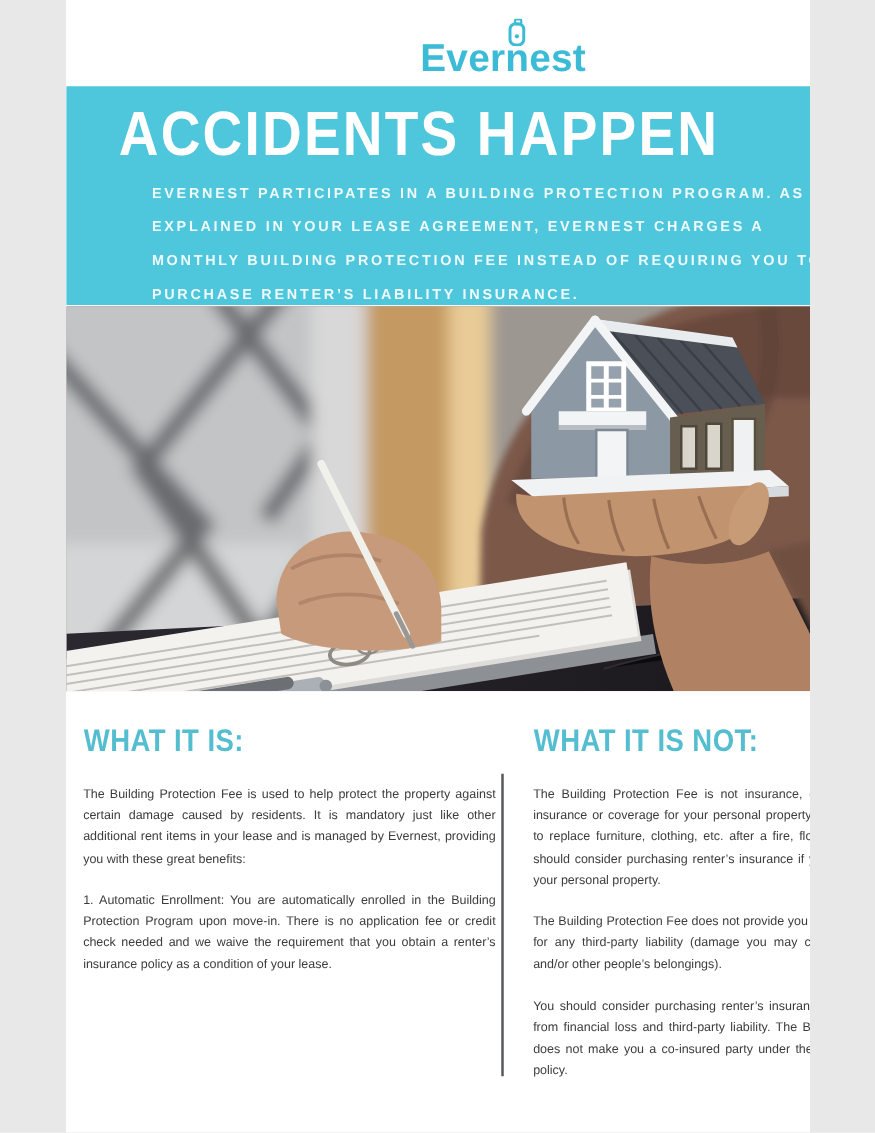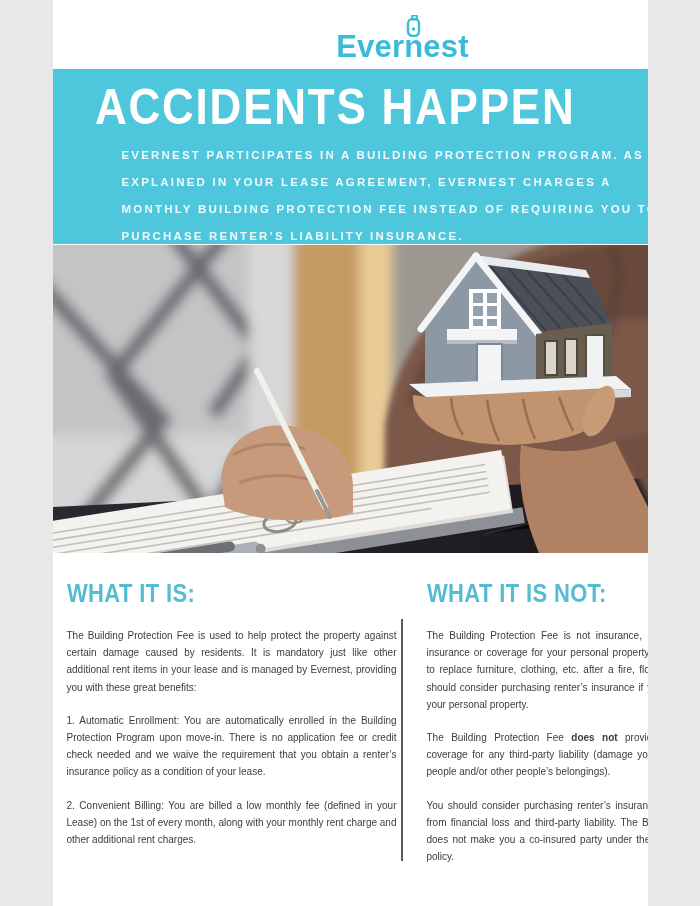--- a/index.html
+++ b/index.html
@@ -25,21 +25,21 @@
   
   .columns{position:absolute;top:553px;left:0;width:700px;height:353px;background:#ffffff;padding-left:30px;}
   .col{position:absolute;top:0;}
   .col-left{left:14px;width:330px;}
   .col-right{left:374px;width:322px;}
   .col-heading{margin:26px 0 0 0;font-size:25px;font-weight:700;color:#54bdd0;
     letter-spacing:0.4px;transform:scaleX(0.88);transform-origin:left center;white-space:nowrap;}
   .col-body{margin-top:19px;}
   .col p{margin:0 0 16px 0;font-size:10px;line-height:17.2px;color:#3c3c3c;text-align:justify;}
   .divider{position:absolute;left:348px;top:66px;width:2px;height:242px;background:#58595b;}
-  b.inline-bold{font-weight:700;}
+  b.inline-bold{font-weight:400;}
 </style>
 </head>
 <body>
 
 <div class="page">
 
   <div class="header">
     <div class="logo">
       <span class="logo-icon">
         <svg width="16" height="22" viewBox="0 0 16 22">
@@ -197,21 +197,20 @@
     </svg>
   </div>
 
   <div class="columns">
 
     <div class="col col-left">
       <h2 class="col-heading">WHAT IT IS:</h2>
       <div class="col-body">
         <p>The Building Protection Fee is used to help protect the property against certain damage caused by residents. It is mandatory just like other additional rent items in your lease and is managed by Evernest, providing you with these great benefits:</p>
         <p>1. Automatic Enrollment: You are automatically enrolled in the Building Protection Program upon move-in. There is no application fee or credit check needed and we waive the requirement that you obtain a renter’s insurance policy as a condition of your lease.</p>
-        <p>2. Convenient Billing: You are billed a low monthly fee (defined in your Lease) on the 1st of every month, along with your monthly rent charge and other additional rent charges.</p>
 
       </div>
     </div>
 
     <div class="divider"></div>
 
     <div class="col col-right">
       <h2 class="col-heading">WHAT IT IS NOT:</h2>
       <div class="col-body">
         <p>The Building Protection Fee is not insurance, does not provide you insurance or coverage for your personal property, contents, or the cost to replace furniture, clothing, etc. after a fire, flood, burglary, etc. You should consider purchasing renter’s insurance if you want coverage for your personal property.</p>

